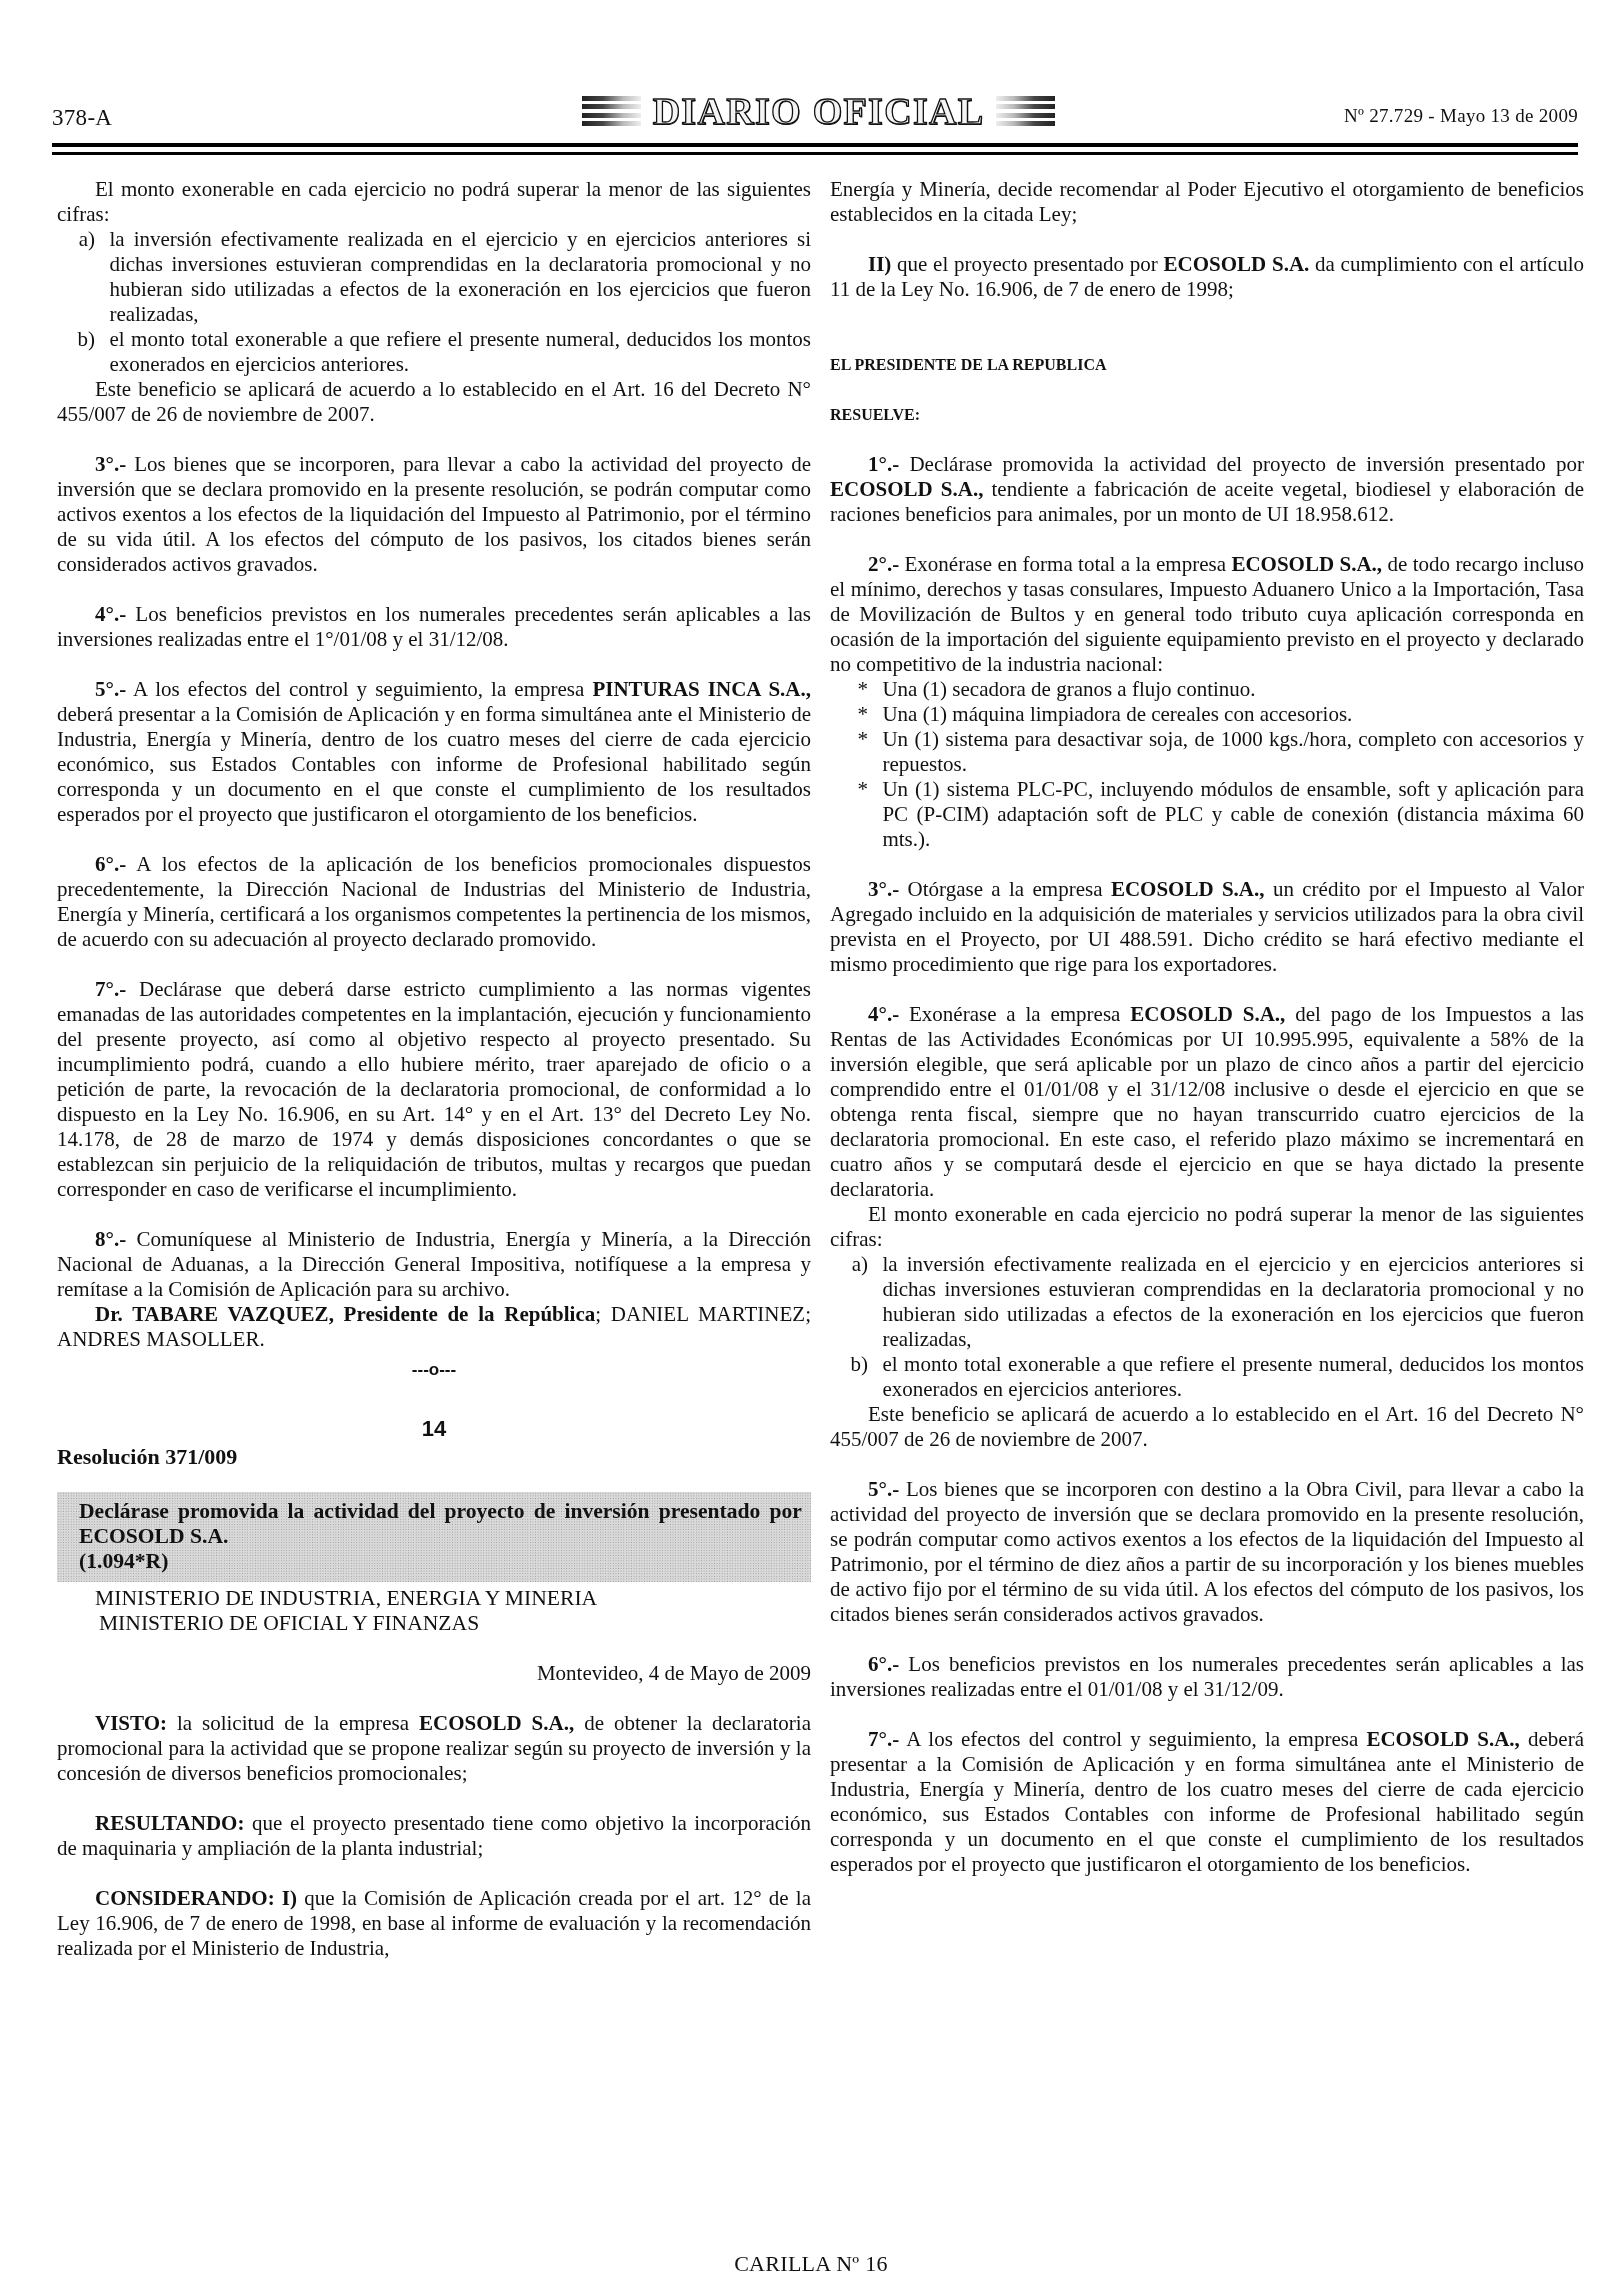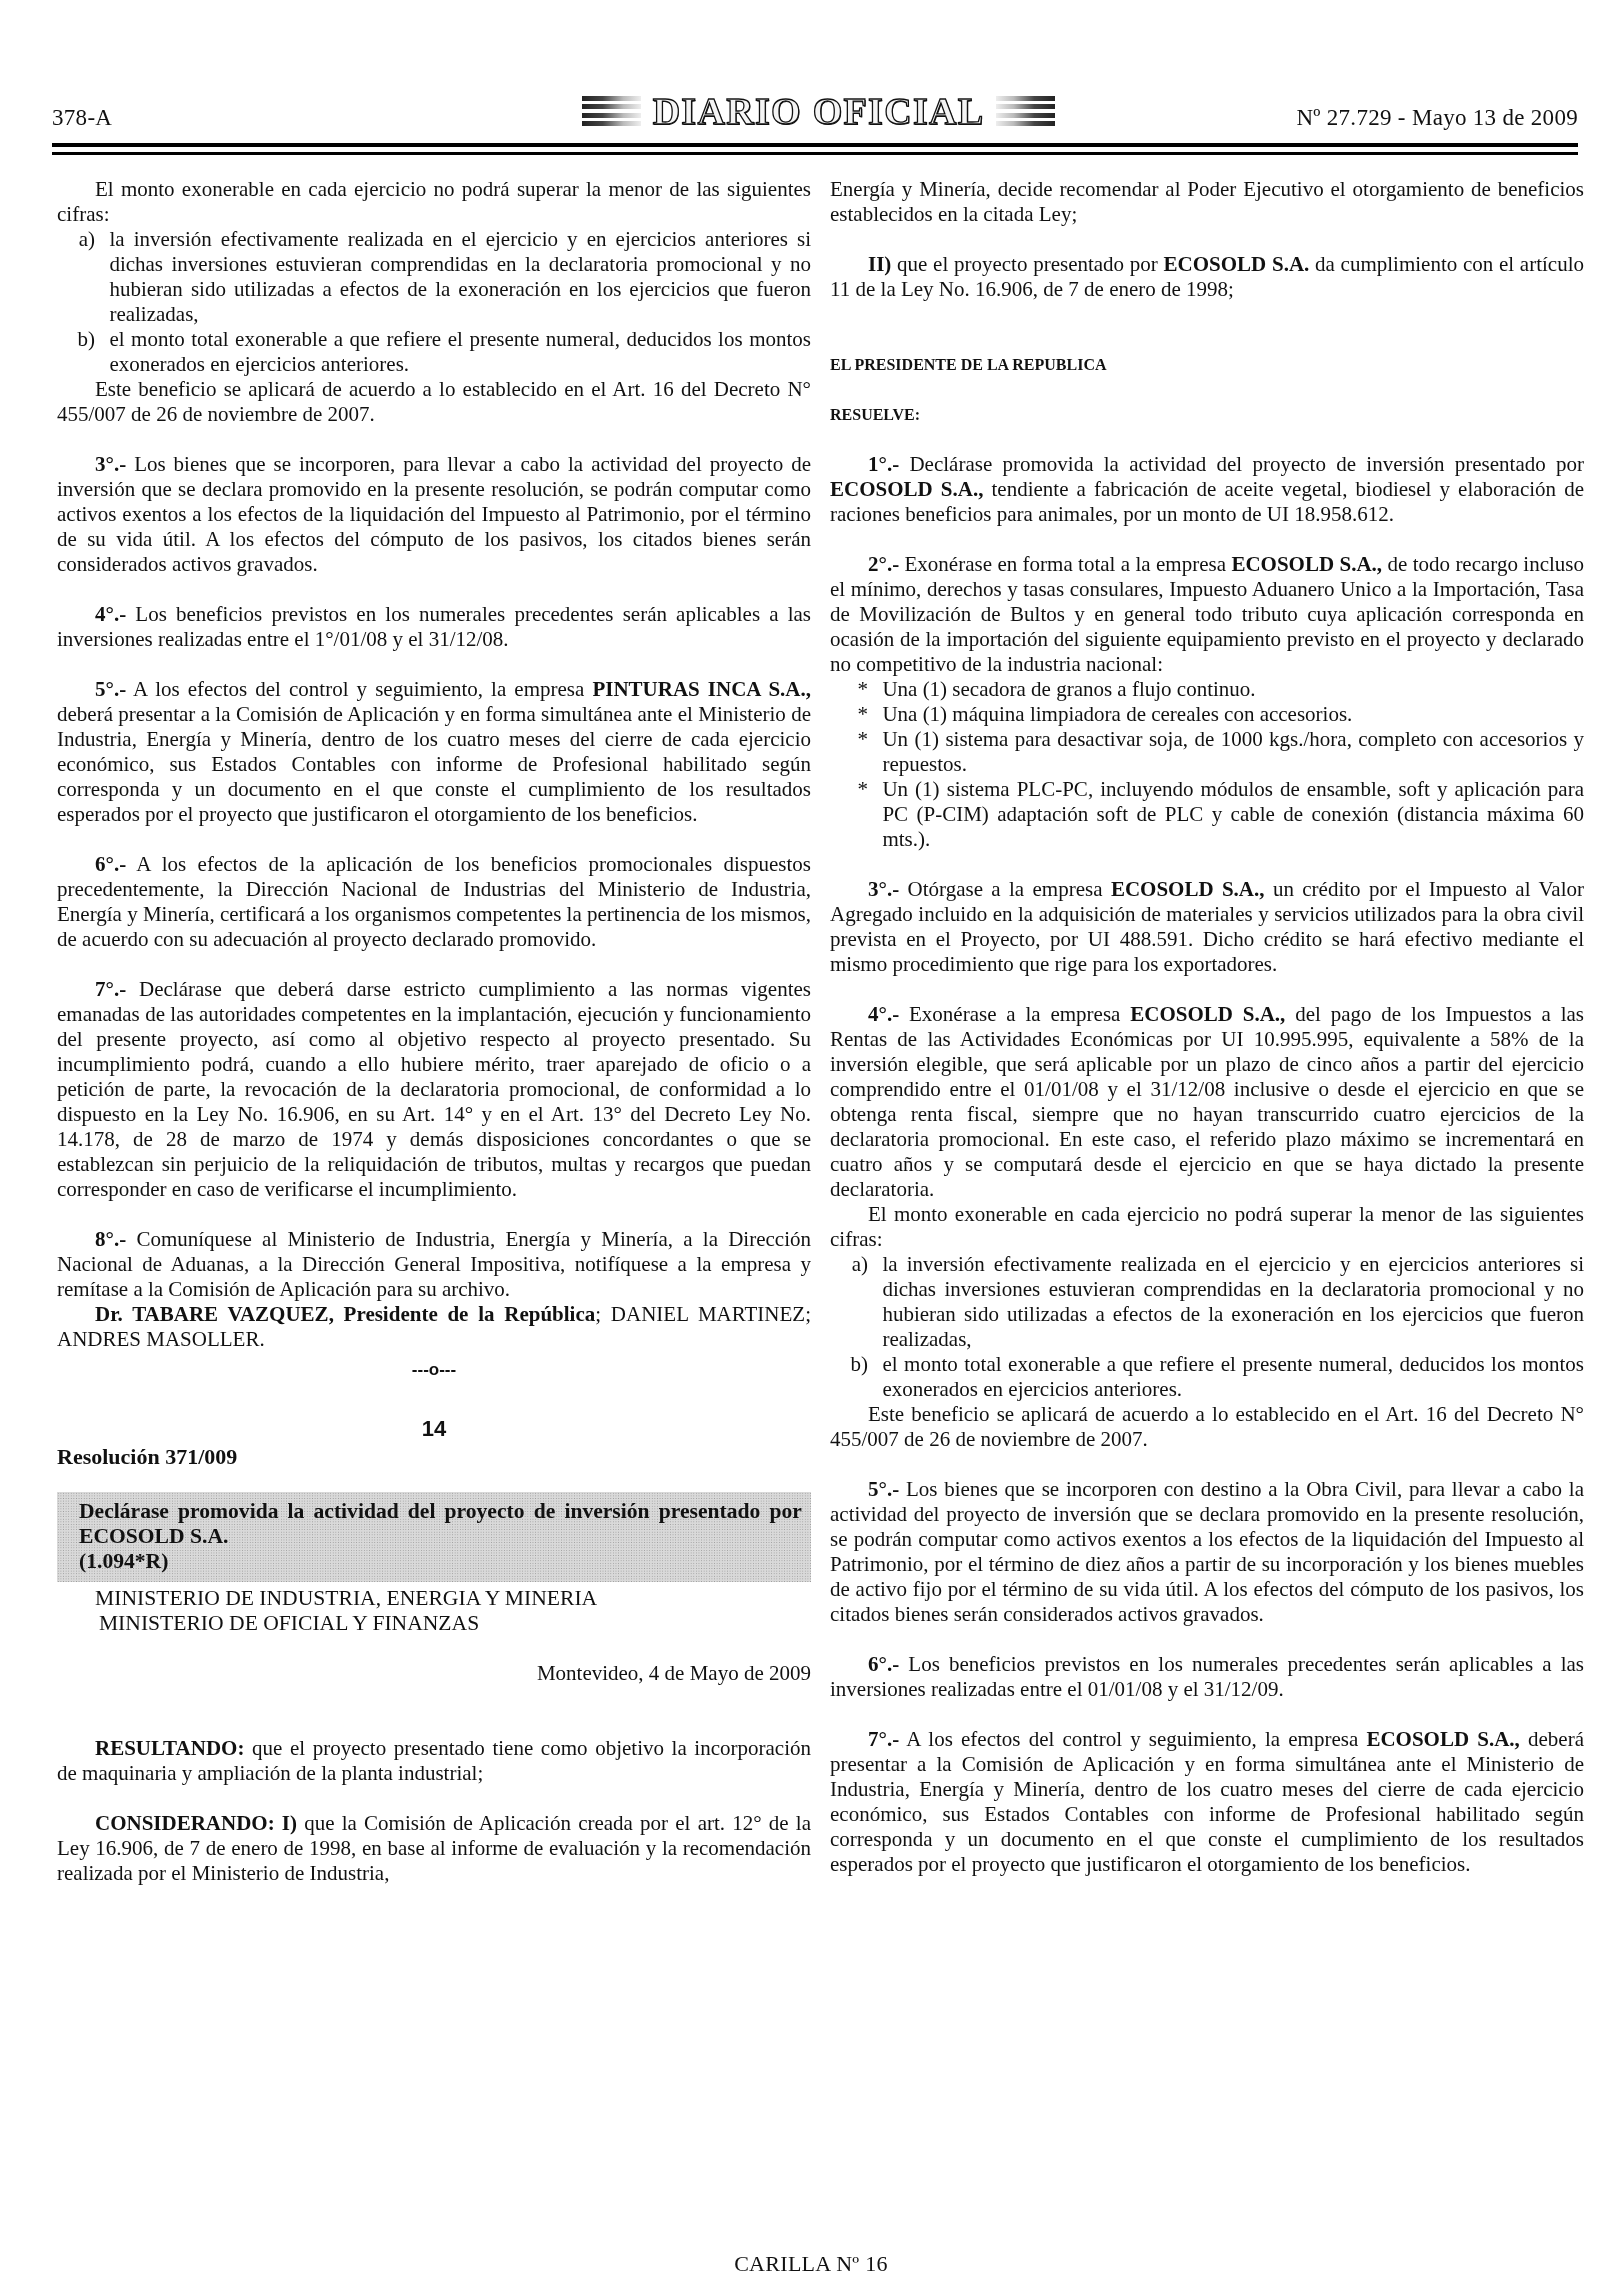--- a/index.html
+++ b/index.html
@@ -3,21 +3,21 @@
 <meta charset="utf-8">
 <style>
   html, body { margin: 0; padding: 0; background: #ffffff; }
   body {
     width: 1622px; height: 2295px; position: relative; overflow: hidden;
     font-family: "Liberation Serif", "DejaVu Serif", serif;
     color: #111111;
   }
   .header { position: absolute; left: 52px; top: 88px; width: 1526px; height: 59px; }
   .page-id { position: absolute; left: 0; top: 17px; font-size: 23px; letter-spacing: 0.3px; }
-  .issue-info { position: absolute; right: 0; top: 17px; font-size: 23px; letter-spacing: 0.3px; }
+  .issue-info { position: absolute; right: 0; top: 17px; font-size: 19px; letter-spacing: 0.3px; }
   .masthead { position: absolute; left: 518px; top: 0; width: 497px; height: 46px; display: flex; align-items: center; justify-content: center; }
   .stripes { width: 59px; height: 30px; display: flex; flex-direction: column; justify-content: space-between; }
   .stripes span { display: block; height: 4.6px; }
   .stripes.left span { background: linear-gradient(90deg, #222 0%, #444 35%, #bbb 70%, #eee 100%); }
   .stripes.right span { background: linear-gradient(90deg, #eee 0%, #bbb 30%, #444 65%, #222 100%); }
   .masthead-title {
     margin: 0 11.8px; font-size: 38px; font-weight: bold; letter-spacing: 1.3px;
     color: #f4f4f4; -webkit-text-stroke: 1.3px #111;
     text-shadow: 0.7px 0.7px 0 #111;
     font-family: "Liberation Serif", "DejaVu Serif", serif;
@@ -111,20 +111,21 @@
   <div class="summary-box">
     <div style="text-align:justify;text-align-last:left">Declárase promovida la actividad del proyecto de inversión presentado por ECOSOLD S.A.</div>
     <div>(1.094*R)</div>
   </div>
   <div class="ministries">
     <div>MINISTERIO DE INDUSTRIA, ENERGIA Y MINERIA</div>
     <div>MINISTERIO DE OFICIAL Y FINANZAS</div>
   </div>
   <div class="place-date">Montevideo, 4 de Mayo de 2009</div>
   <div class="gap"></div>
+  <p class="p"><b>VISTO:</b><span> la solicitud de la empresa </span><b>ECOSOLD S.A.,</b><span> de obtener la declaratoria promocional para la actividad que se propone realizar según su proyecto de inversión y la concesión de diversos beneficios promocionales;</span></p>
   <div class="gap"></div>
   <p class="p"><b>RESULTANDO:</b><span> que el proyecto presentado tiene como objetivo la incorporación de maquinaria y ampliación de la planta industrial;</span></p>
   <div class="gap"></div>
   <p class="p"><b>CONSIDERANDO: I)</b><span> que la Comisión de Aplicación creada por el art. 12° de la Ley 16.906, de 7 de enero de 1998, en base al informe de evaluación y la recomendación realizada por el Ministerio de Industria,</span></p>
 </div>
 
 <div class="col right">
   <p class="p noind">Energía y Minería, decide recomendar al Poder Ejecutivo el otorgamiento de beneficios establecidos en la citada Ley;</p>
   <div class="gap"></div>
   <p class="p"><b>II)</b><span> que el proyecto presentado por </span><b>ECOSOLD S.A.</b><span> da cumplimiento con el artículo 11 de la Ley No. 16.906, de 7 de enero de 1998;</span></p>

